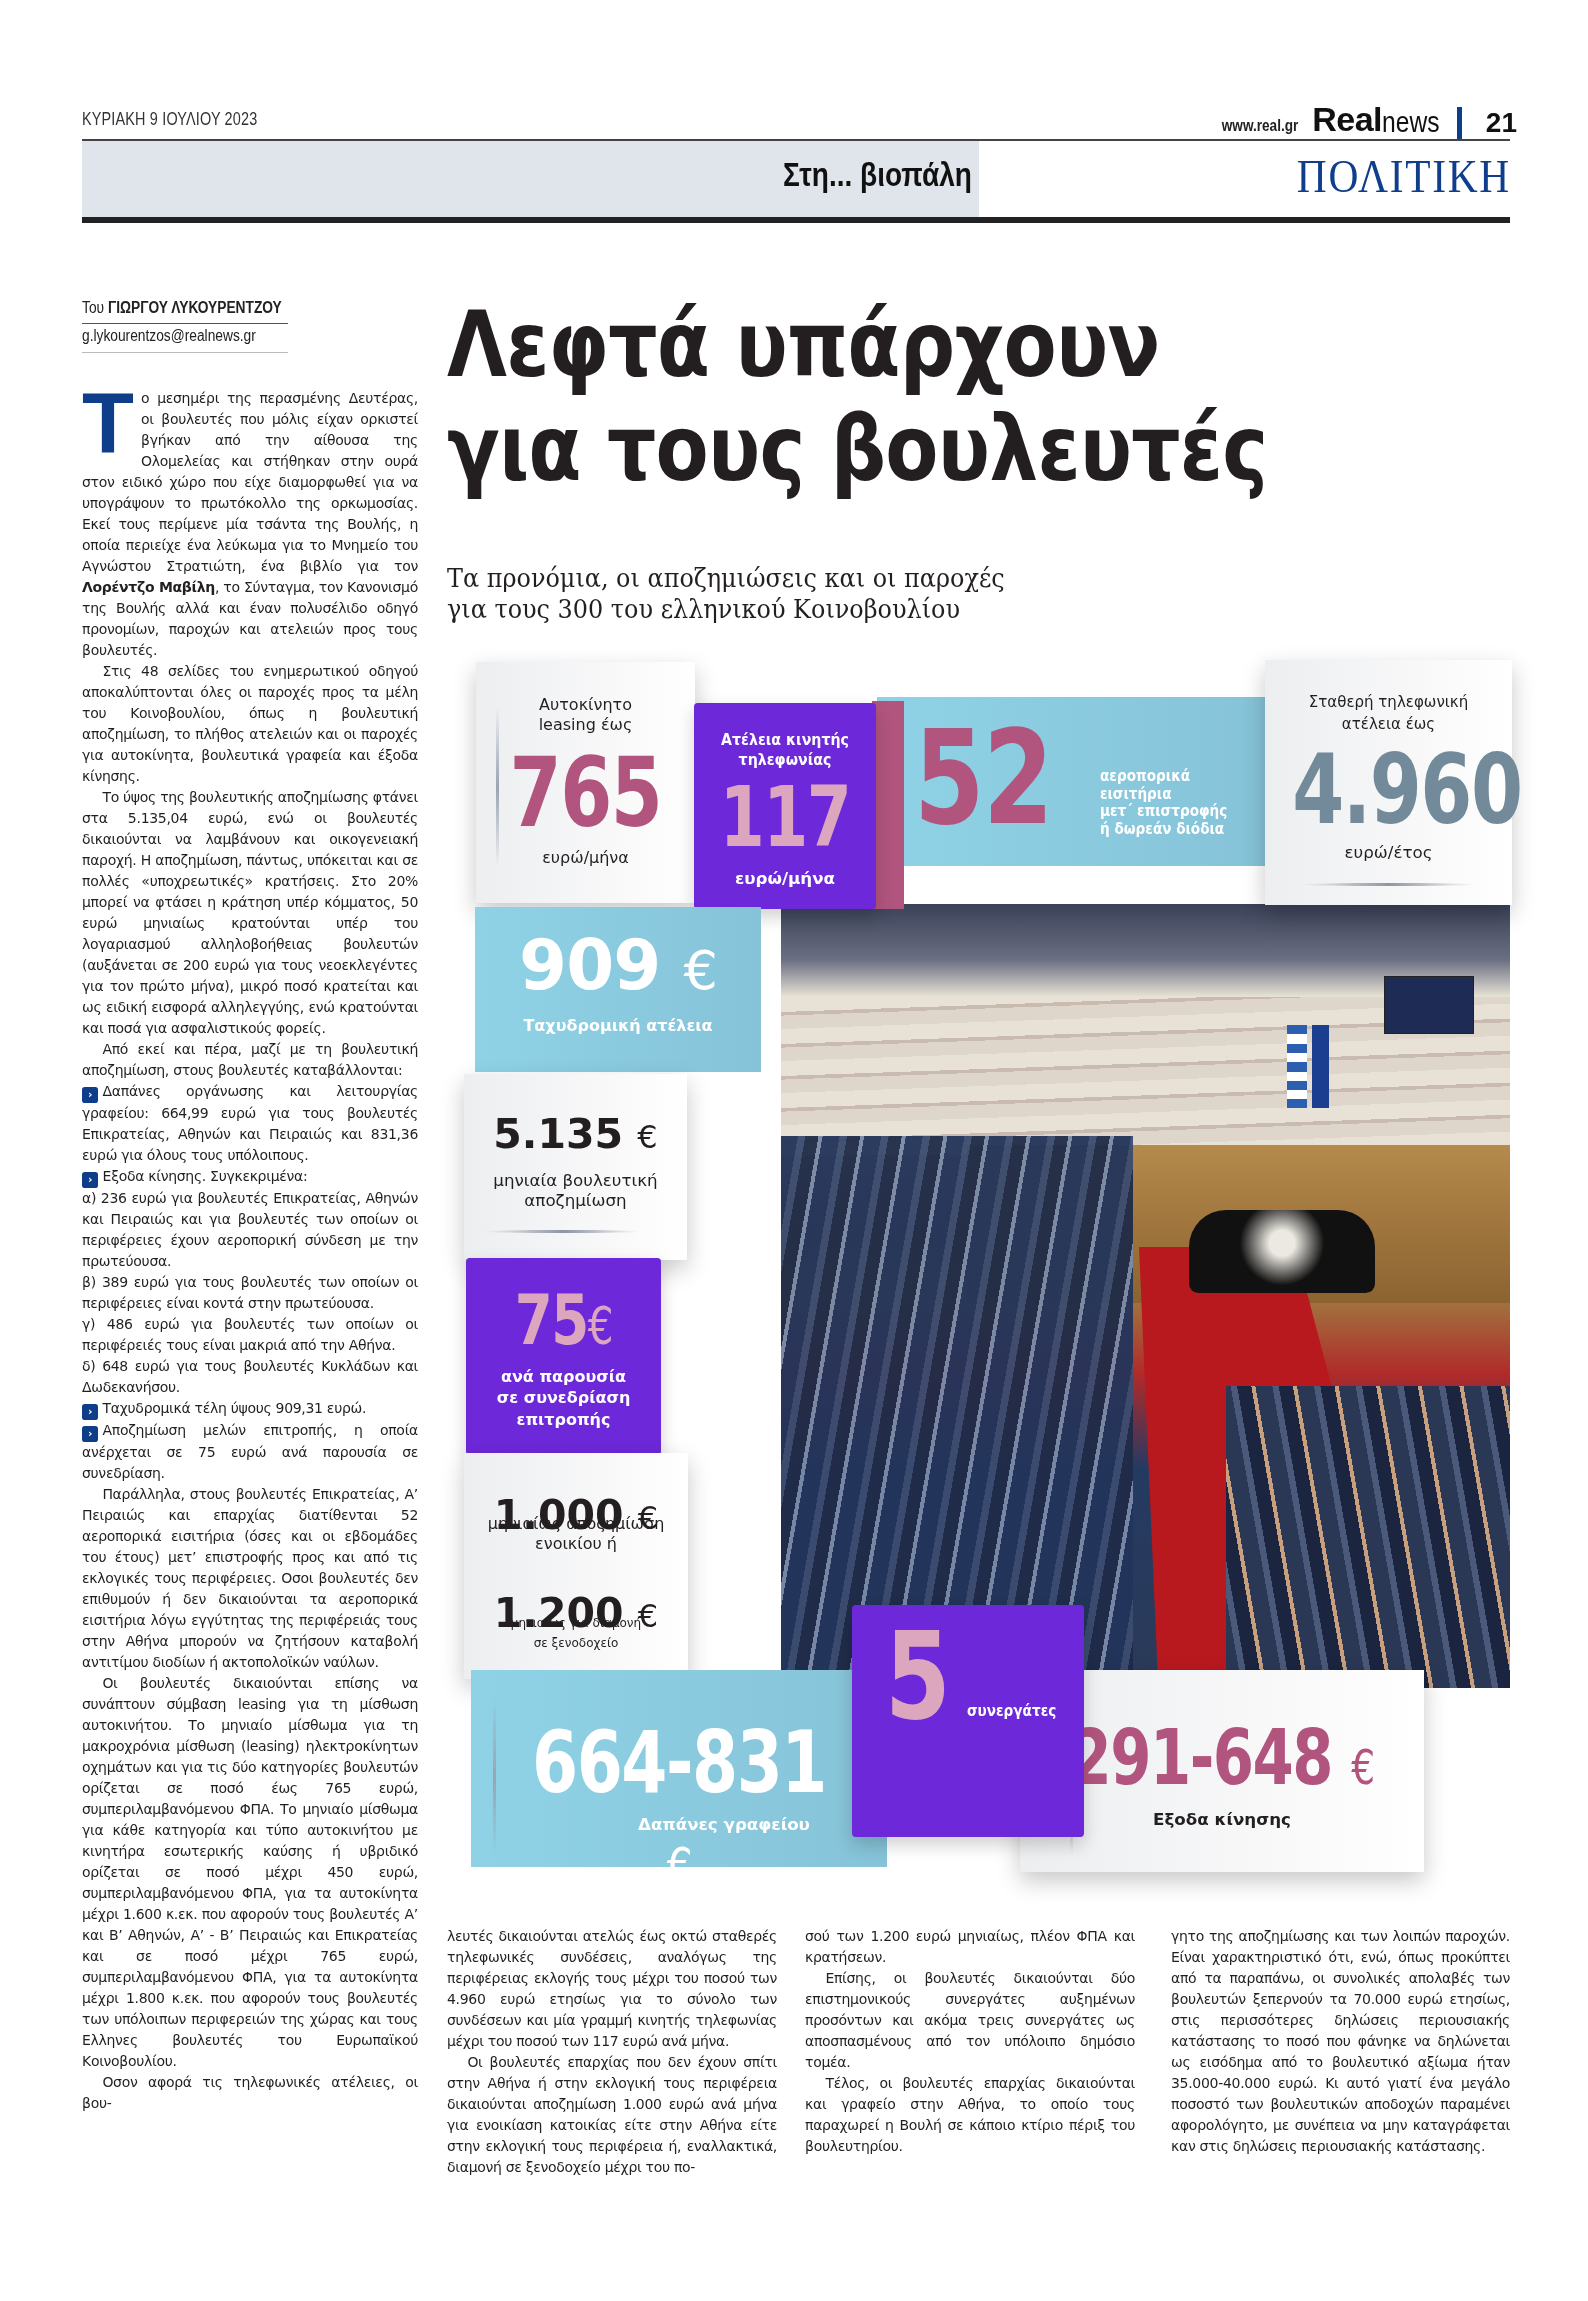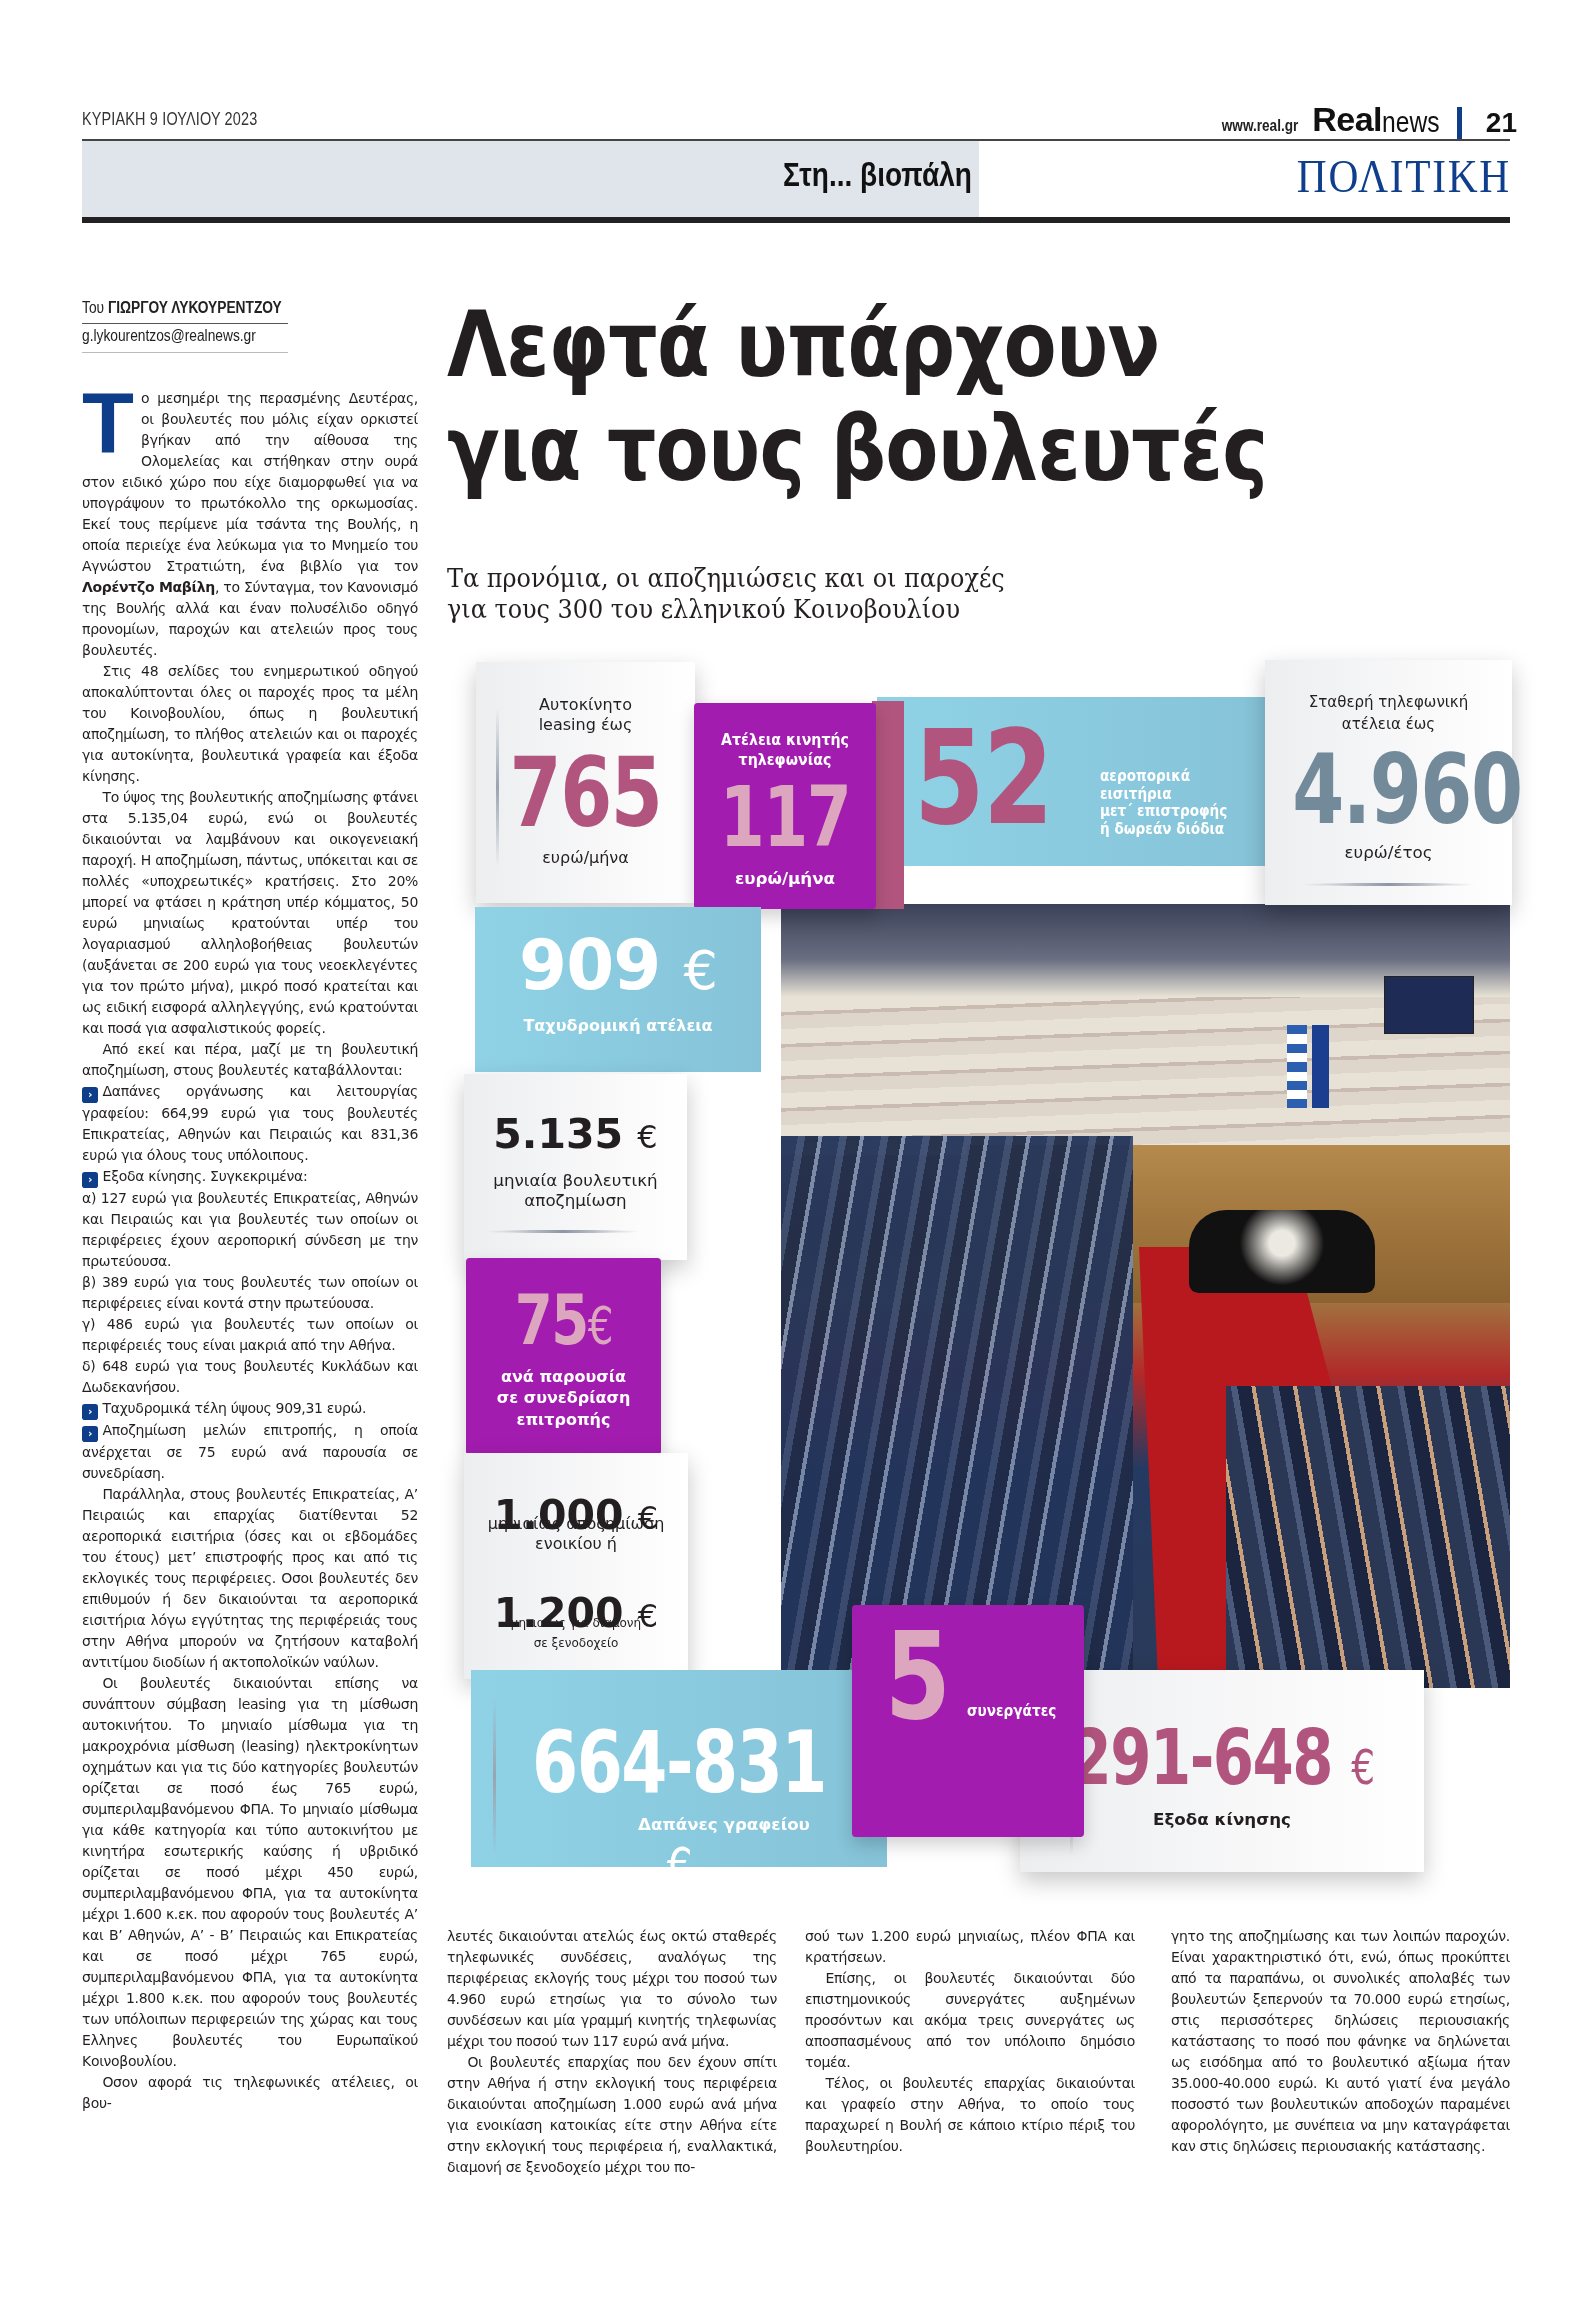--- a/index.html
+++ b/index.html
@@ -57,21 +57,21 @@
   .photo .ph-crowdL { position:absolute; left:0; top:232px; width:352px; height:557px; background:repeating-linear-gradient(100deg,#23345a 0 16.7px,#3b4c70 16.7px 24px,#1f2b48 24px 37px,#7a8aa8 37px 41px); opacity:0.95; }
   .photo .ph-crowdR { position:absolute; left:445px; top:482px; width:284px; height:306px; background:repeating-linear-gradient(80deg,#2a3856 0 16.7px,#4b5a7a 16.7px 23px,#1b2540 23px 37px,#c8a07d 37px 41px); }
   .photo .ph-clergy { position:absolute; left:408px; top:306px; width:186px; height:83px; background:radial-gradient(circle at 50% 40%, #ece9e2 0 12%, #111 40%); border-radius:37px 37px 9.3px 9.3px; }
   .photo .ph-flag { position:absolute; left:506px; top:121px; width:20.4px; height:83px; background:repeating-linear-gradient(180deg,#2d5fb0 0 9.3px,#fff 9.3px 18.6px); }
   .photo .ph-flag2 { position:absolute; left:531px; top:121px; width:16.7px; height:83px; background:#1b3e91; }
   .photo .ph-screen { position:absolute; left:603px; top:72px; width:88px; height:56px; background:#1e2b55; border:1.9px solid #222; }
 
   .card { position:absolute; box-sizing:border-box; text-align:center; }
   .card.white { background:linear-gradient(90deg,#eceef0 0%,#f8f8f9 60%,#ffffff 100%); box-shadow:0 9.3px 22px rgba(0,0,0,0.22); }
   .card.blue { background:linear-gradient(90deg,#8fd2e6 0%,#86c3d8 100%); }
-  .card.pink { background:#a21caf; border-radius:3.7px; box-shadow:0 7.4px 16.7px rgba(0,0,0,0.18); }
+  .card.pink { background:#6d28d9; border-radius:3.7px; box-shadow:0 7.4px 16.7px rgba(0,0,0,0.18); }
   .big { font-family:"DejaVu Sans", sans-serif; font-weight:bold; display:block; transform:scaleX(0.78); letter-spacing:-1.9px; }
   .lbl-light { font-family:"DejaVu Sans", sans-serif; color:#231f20; }
   .lbl-cond { font-family:"DejaVu Sans", sans-serif; font-weight:bold; transform:scaleX(0.85); display:block; }
   .euro { font-family:"DejaVu Sans", sans-serif; font-weight:normal; }
   .shadow-line { position:absolute; height:2.8px; background:linear-gradient(90deg,transparent,#8e96a3,transparent); border-radius:50%; }
   .vline { position:absolute; width:2.8px; background:linear-gradient(180deg,transparent,#9aa4b2,transparent); }
 
   #c-leasing { left:476px; top:662px; width:219px; height:241px; }
   #c-leasing .t { position:absolute; left:0; width:100%; top:33px; font-size:16px; line-height:20.4px; }
   #c-leasing .big { position:absolute; left:0; width:100%; top:80px; font-size:96px; color:#b2557e; line-height:102px; }
@@ -161,21 +161,21 @@
   <div>για τους 300 του ελληνικού Κοινοβουλίου</div>
 </div>
 
 <div class="abs col col1">
   <p class="noindent"><span class="dropcap">Τ</span><span>ο μεσημέρι της περασμένης Δευτέρας, οι βουλευτές που μόλις είχαν ορκιστεί βγήκαν από την αίθουσα της Ολομελείας και στήθηκαν στην ουρά στον ειδικό χώρο που είχε διαμορφωθεί για να υπογράψουν το πρωτόκολλο της ορκωμοσίας. Εκεί τους περίμενε μία τσάντα της Βουλής, η οποία περιείχε ένα λεύκωμα για το Μνημείο του Αγνώστου Στρατιώτη, ένα βιβλίο για τον</span> <b>Λορέντζο Μαβίλη</b><span>, το Σύνταγμα, τον Κανονισμό της Βουλής αλλά και έναν πολυσέλιδο οδηγό προνομίων, παροχών και ατελειών προς τους βουλευτές.</span></p>
   <p>Στις 48 σελίδες του ενημερωτικού οδηγού αποκαλύπτονται όλες οι παροχές προς τα μέλη του Κοινοβουλίου, όπως η βουλευτική αποζημίωση, το πλήθος ατελειών και οι παροχές για αυτοκίνητα, βουλευτικά γραφεία και έξοδα κίνησης.</p>
   <p>Το ύψος της βουλευτικής αποζημίωσης φτάνει στα 5.135,04 ευρώ, ενώ οι βουλευτές δικαιούνται να λαμβάνουν και οικογενειακή παροχή. Η αποζημίωση, πάντως, υπόκειται και σε πολλές «υποχρεωτικές» κρατήσεις. Στο 20% μπορεί να φτάσει η κράτηση υπέρ κόμματος, 50 ευρώ μηνιαίως κρατούνται υπέρ του λογαριασμού αλληλοβοήθειας βουλευτών (αυξάνεται σε 200 ευρώ για τους νεοεκλεγέντες για τον πρώτο μήνα), μικρό ποσό κρατείται και ως ειδική εισφορά αλληλεγγύης, ενώ κρατούνται και ποσά για ασφαλιστικούς φορείς.</p>
   <p>Από εκεί και πέρα, μαζί με τη βουλευτική αποζημίωση, στους βουλευτές καταβάλλονται:</p>
   <p class="item"><span class="bullet">›</span><span>Δαπάνες οργάνωσης και λειτουργίας γραφείου: 664,99 ευρώ για τους βουλευτές Επικρατείας, Αθηνών και Πειραιώς και 831,36 ευρώ για όλους τους υπόλοιπους.</span></p>
   <p class="item"><span class="bullet">›</span><span>Εξοδα κίνησης. Συγκεκριμένα:</span></p>
-  <p class="item">α) 127 ευρώ για βουλευτές Επικρατείας, Αθηνών και Πειραιώς και για βουλευτές των οποίων οι περιφέρειες έχουν αεροπορική σύνδεση με την πρωτεύουσα.</p>
+  <p class="item">α) 236 ευρώ για βουλευτές Επικρατείας, Αθηνών και Πειραιώς και για βουλευτές των οποίων οι περιφέρειες έχουν αεροπορική σύνδεση με την πρωτεύουσα.</p>
   <p class="item">β) 389 ευρώ για τους βουλευτές των οποίων οι περιφέρειες είναι κοντά στην πρωτεύουσα.</p>
   <p class="item">γ) 486 ευρώ για βουλευτές των οποίων οι περιφέρειές τους είναι μακριά από την Αθήνα.</p>
   <p class="item">δ) 648 ευρώ για τους βουλευτές Κυκλάδων και Δωδεκανήσου.</p>
   <p class="item"><span class="bullet">›</span><span>Ταχυδρομικά τέλη ύψους 909,31 ευρώ.</span></p>
   <p class="item"><span class="bullet">›</span><span>Αποζημίωση μελών επιτροπής, η οποία ανέρχεται σε 75 ευρώ ανά παρουσία σε συνεδρίαση.</span></p>
   <p>Παράλληλα, στους βουλευτές Επικρατείας, Α’ Πειραιώς και επαρχίας διατίθενται 52 αεροπορικά εισιτήρια (όσες και οι εβδομάδες του έτους) μετ’ επιστροφής προς και από τις εκλογικές τους περιφέρειες. Οσοι βουλευτές δεν επιθυμούν ή δεν δικαιούνται τα αεροπορικά εισιτήρια λόγω εγγύτητας της περιφέρειάς τους στην Αθήνα μπορούν να ζητήσουν καταβολή αντιτίμου διοδίων ή ακτοπολοϊκών ναύλων.</p>
   <p>Οι βουλευτές δικαιούνται επίσης να συνάπτουν σύμβαση leasing για τη μίσθωση αυτοκινήτου. Το μηνιαίο μίσθωμα για τη μακροχρόνια μίσθωση (leasing) ηλεκτροκίνητων οχημάτων και για τις δύο κατηγορίες βουλευτών ορίζεται σε ποσό έως 765 ευρώ, συμπεριλαμβανόμενου ΦΠΑ. Το μηνιαίο μίσθωμα για κάθε κατηγορία και τύπο αυτοκινήτου με κινητήρα εσωτερικής καύσης ή υβριδικό ορίζεται σε ποσό μέχρι 450 ευρώ, συμπεριλαμβανόμενου ΦΠΑ, για τα αυτοκίνητα μέχρι 1.600 κ.εκ. που αφορούν τους βουλευτές Α’ και Β’ Αθηνών, Α’ - Β’ Πειραιώς και Επικρατείας και σε ποσό μέχρι 765 ευρώ, συμπεριλαμβανόμενου ΦΠΑ, για τα αυτοκίνητα μέχρι 1.800 κ.εκ. που αφορούν τους βουλευτές των υπόλοιπων περιφερειών της χώρας και τους Ελληνες βουλευτές του Ευρωπαϊκού Κοινοβουλίου.</p>
   <p>Οσον αφορά τις τηλεφωνικές ατέλειες, οι βου-</p>
 </div>
 

